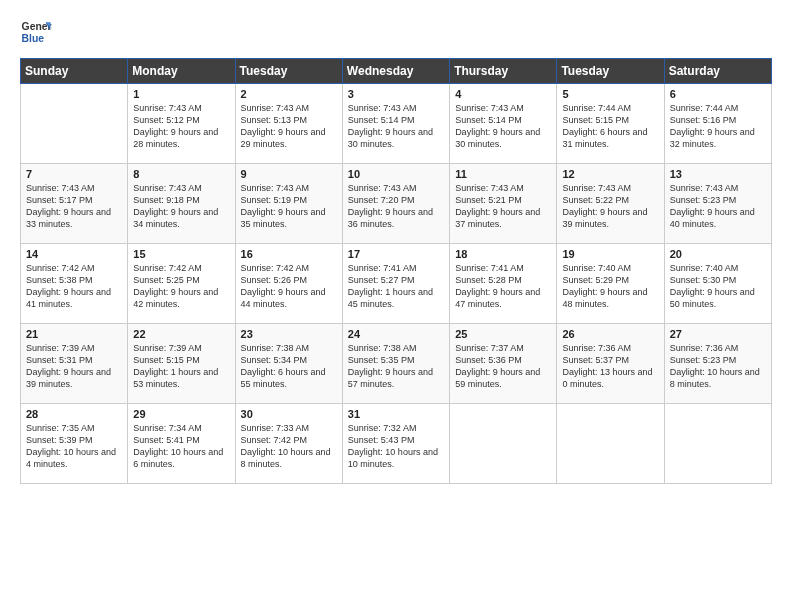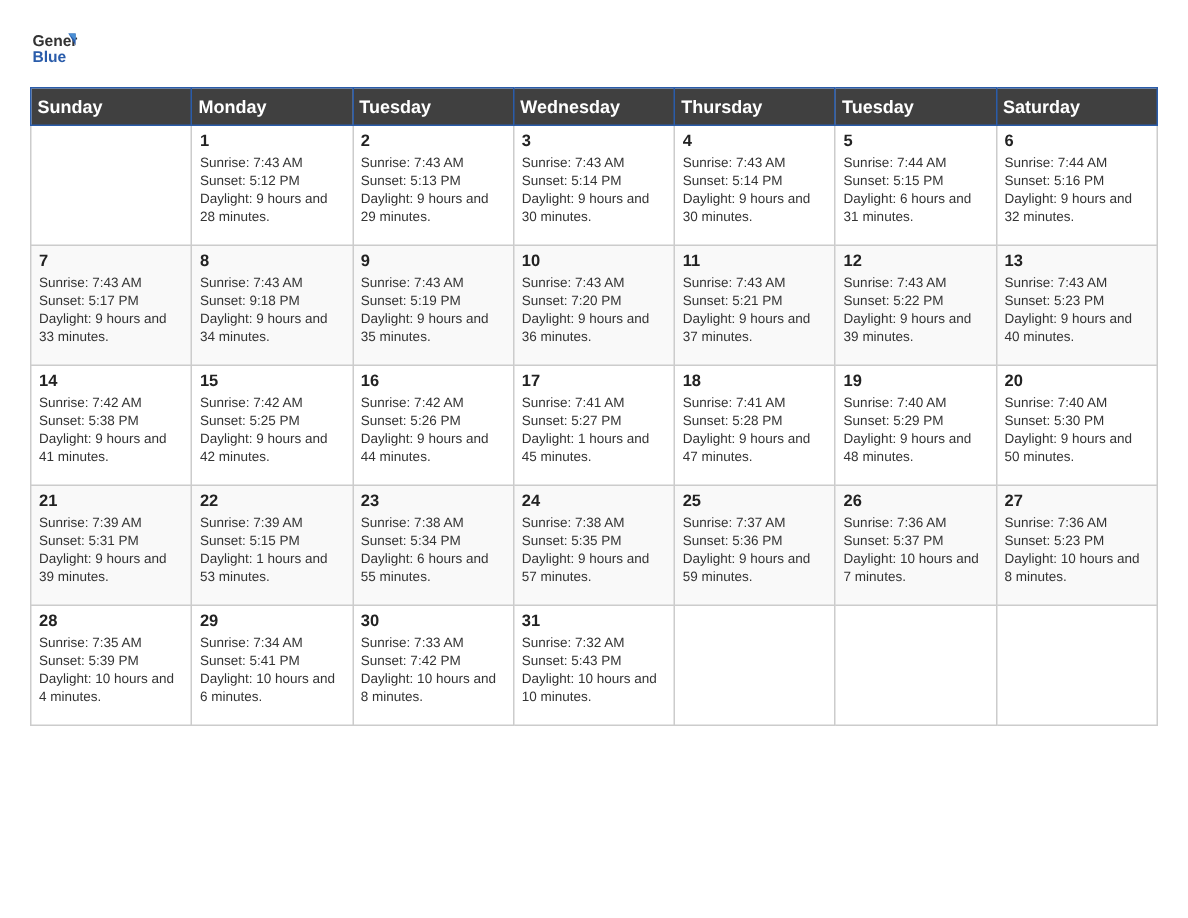--- a/index.html
+++ b/index.html
@@ -315,21 +315,21 @@
           <span>Sunrise: 7:37 AM</span><br>
           <span>Sunset: 5:36 PM</span><br>
           <span>Daylight: 9 hours and 59 minutes.</span>
         </div>
           </td>
           <td>
             <span class="day-num">26</span>
         <div class="day-info">
           <span>Sunrise: 7:36 AM</span><br>
           <span>Sunset: 5:37 PM</span><br>
-          <span>Daylight: 10 hours and 7 minutes.</span>
+          <span>Daylight: 13 hours and 0 minutes.</span>
         </div>
           </td>
           <td>
             <span class="day-num">27</span>
         <div class="day-info">
           <span>Sunrise: 7:36 AM</span><br>
           <span>Sunset: 5:23 PM</span><br>
           <span>Daylight: 10 hours and 8 minutes.</span>
         </div>
           </td>

